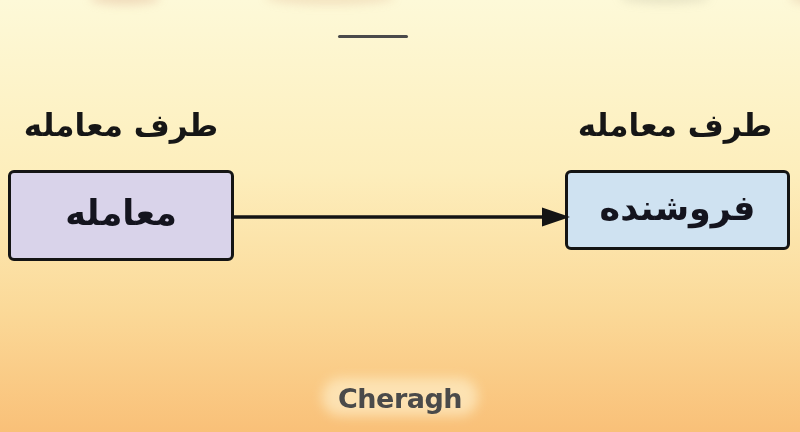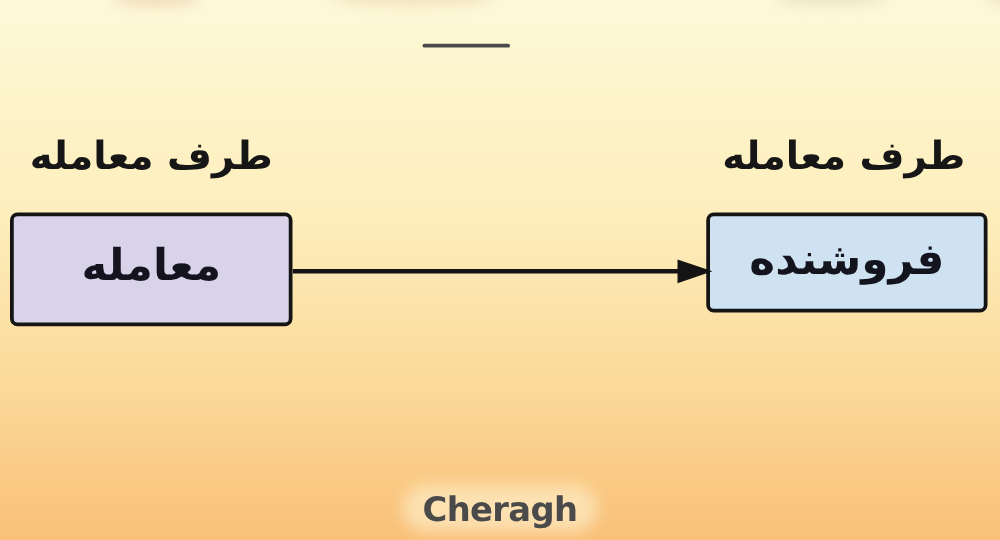--- a/index.html
+++ b/index.html
@@ -75,21 +75,21 @@
 
   .arrow-svg {
     position: absolute;
     left: 234px; top: 204px;
     width: 336px; height: 26px;
     pointer-events: none;
   }
 
   .logo-wrap {
     position: absolute;
-    left: 0; top: 386px;
+    left: 0; top: 376px;
     width: 800px; height: 44px;
     display: flex;
     align-items: center;
     justify-content: center;
   }
   .logo-glow {
     position: absolute;
     left: 322px; top: 2px;
     width: 156px; height: 38px;
     border-radius: 19px;

